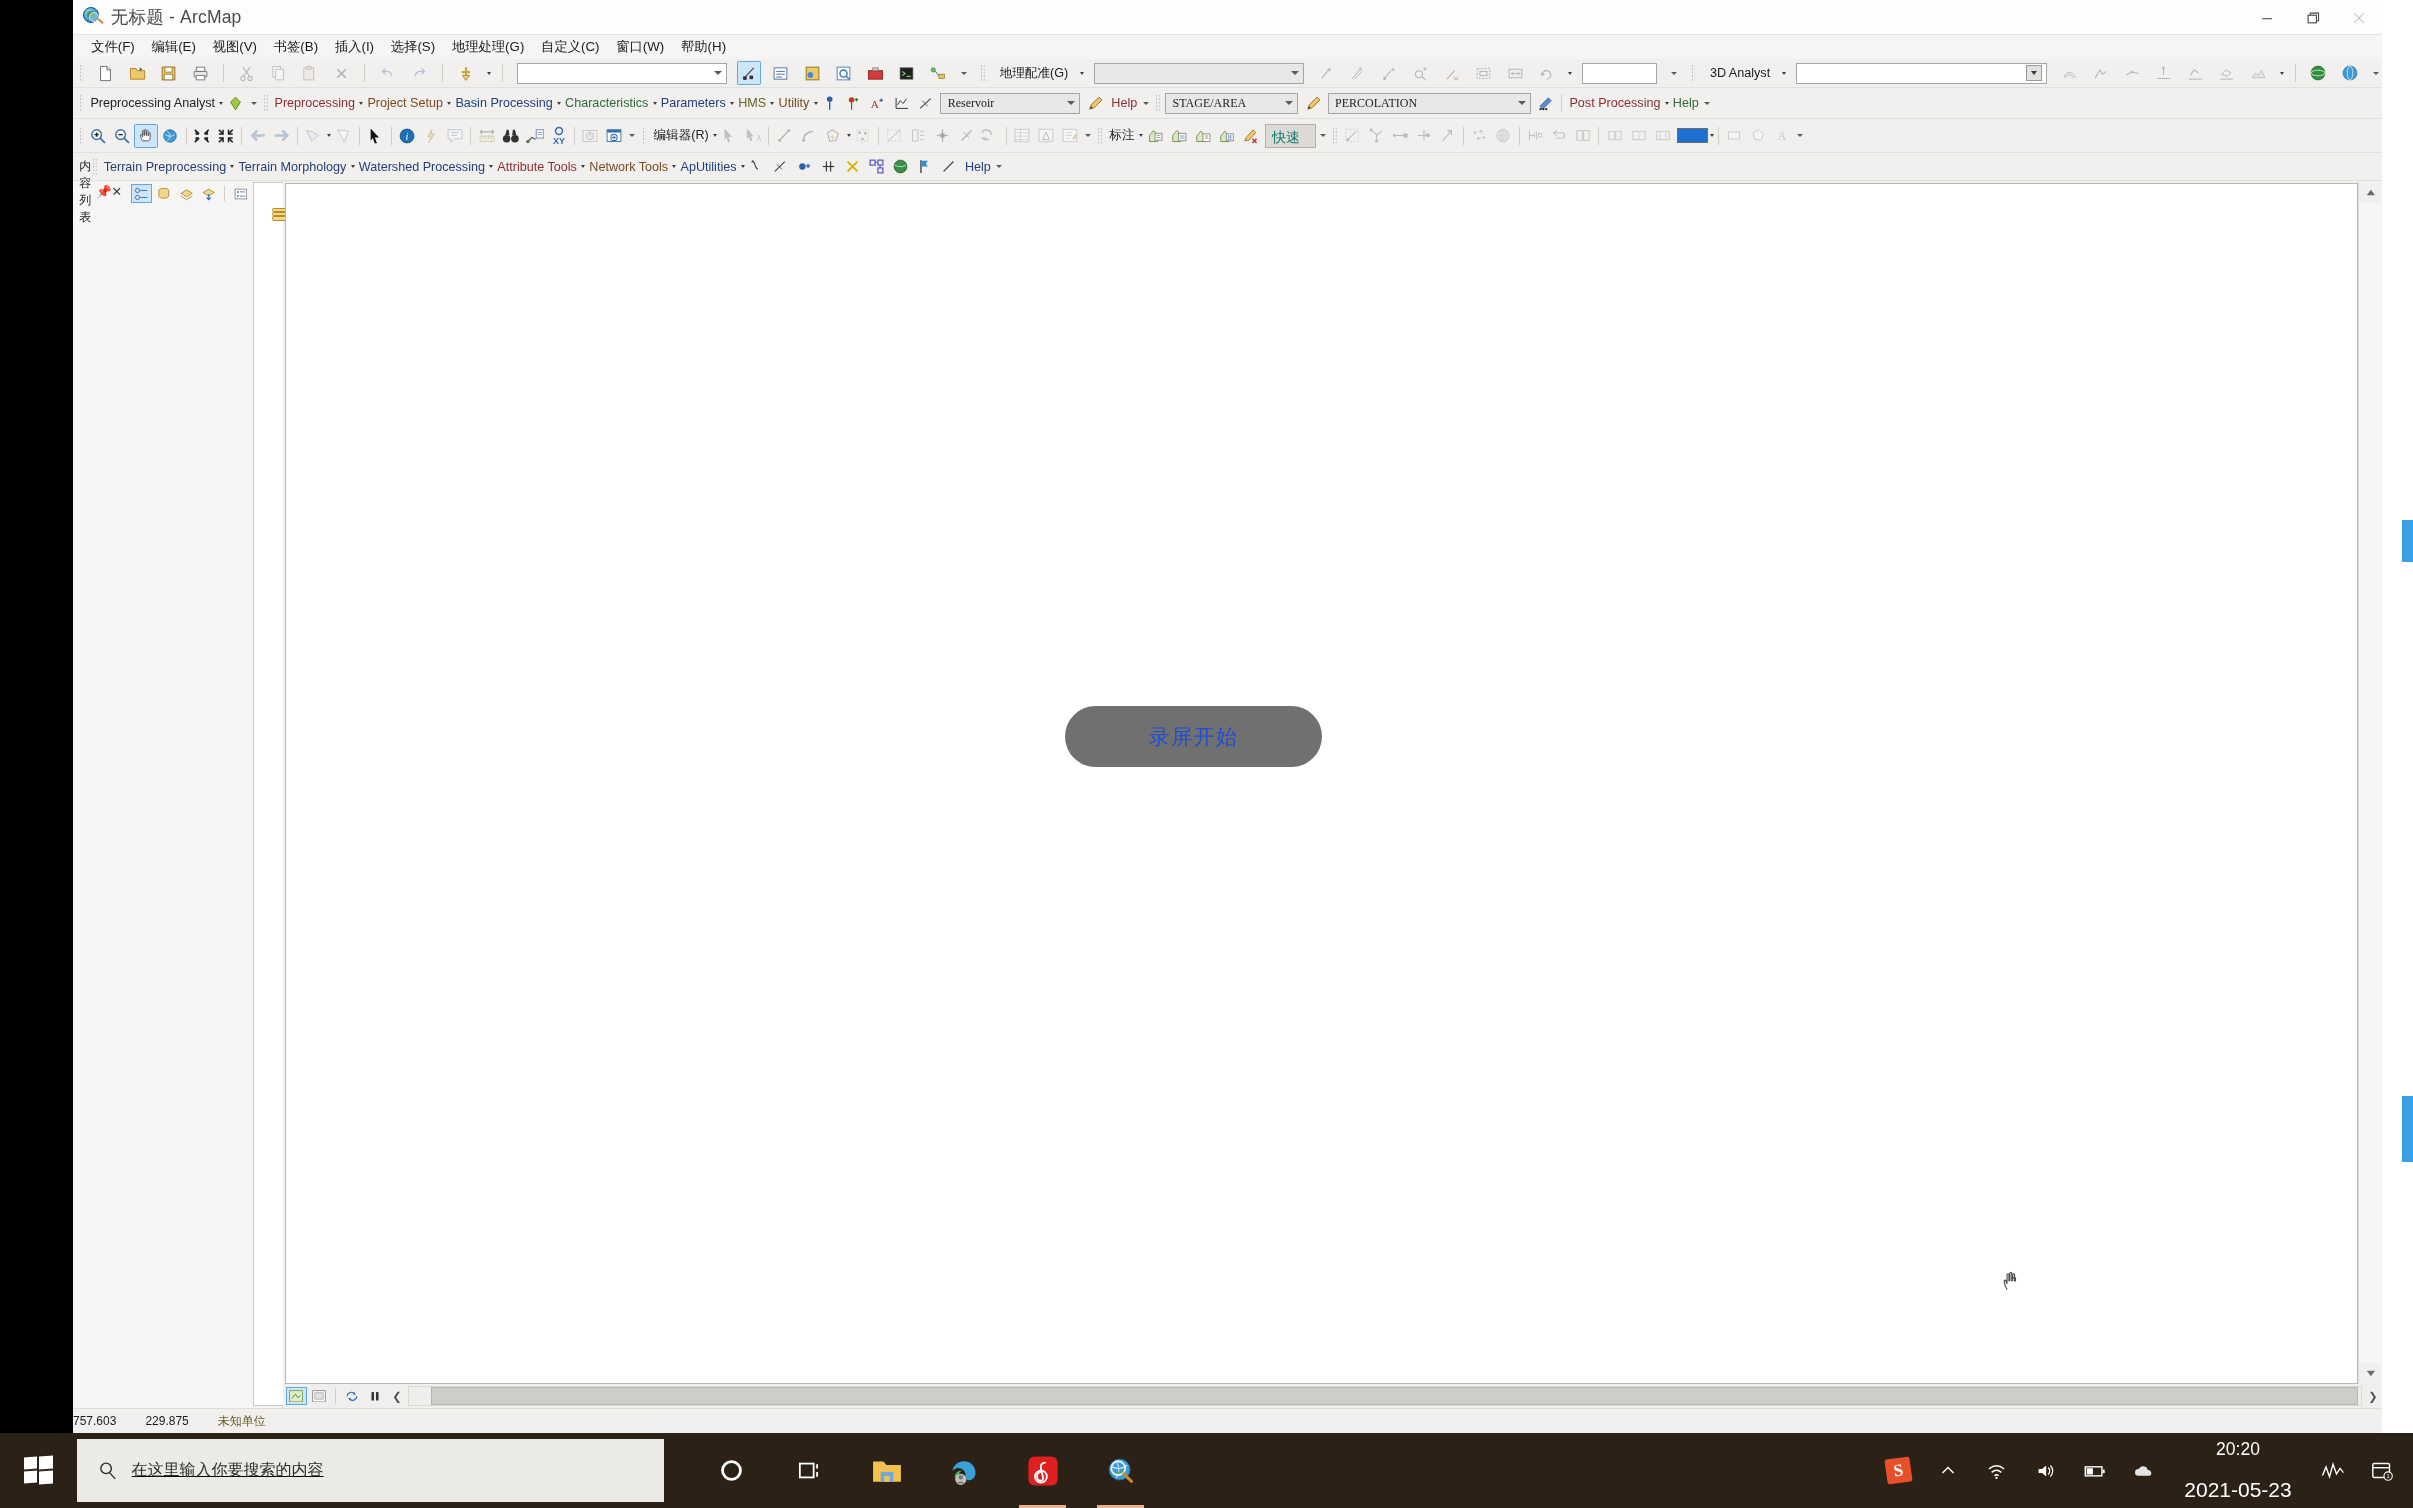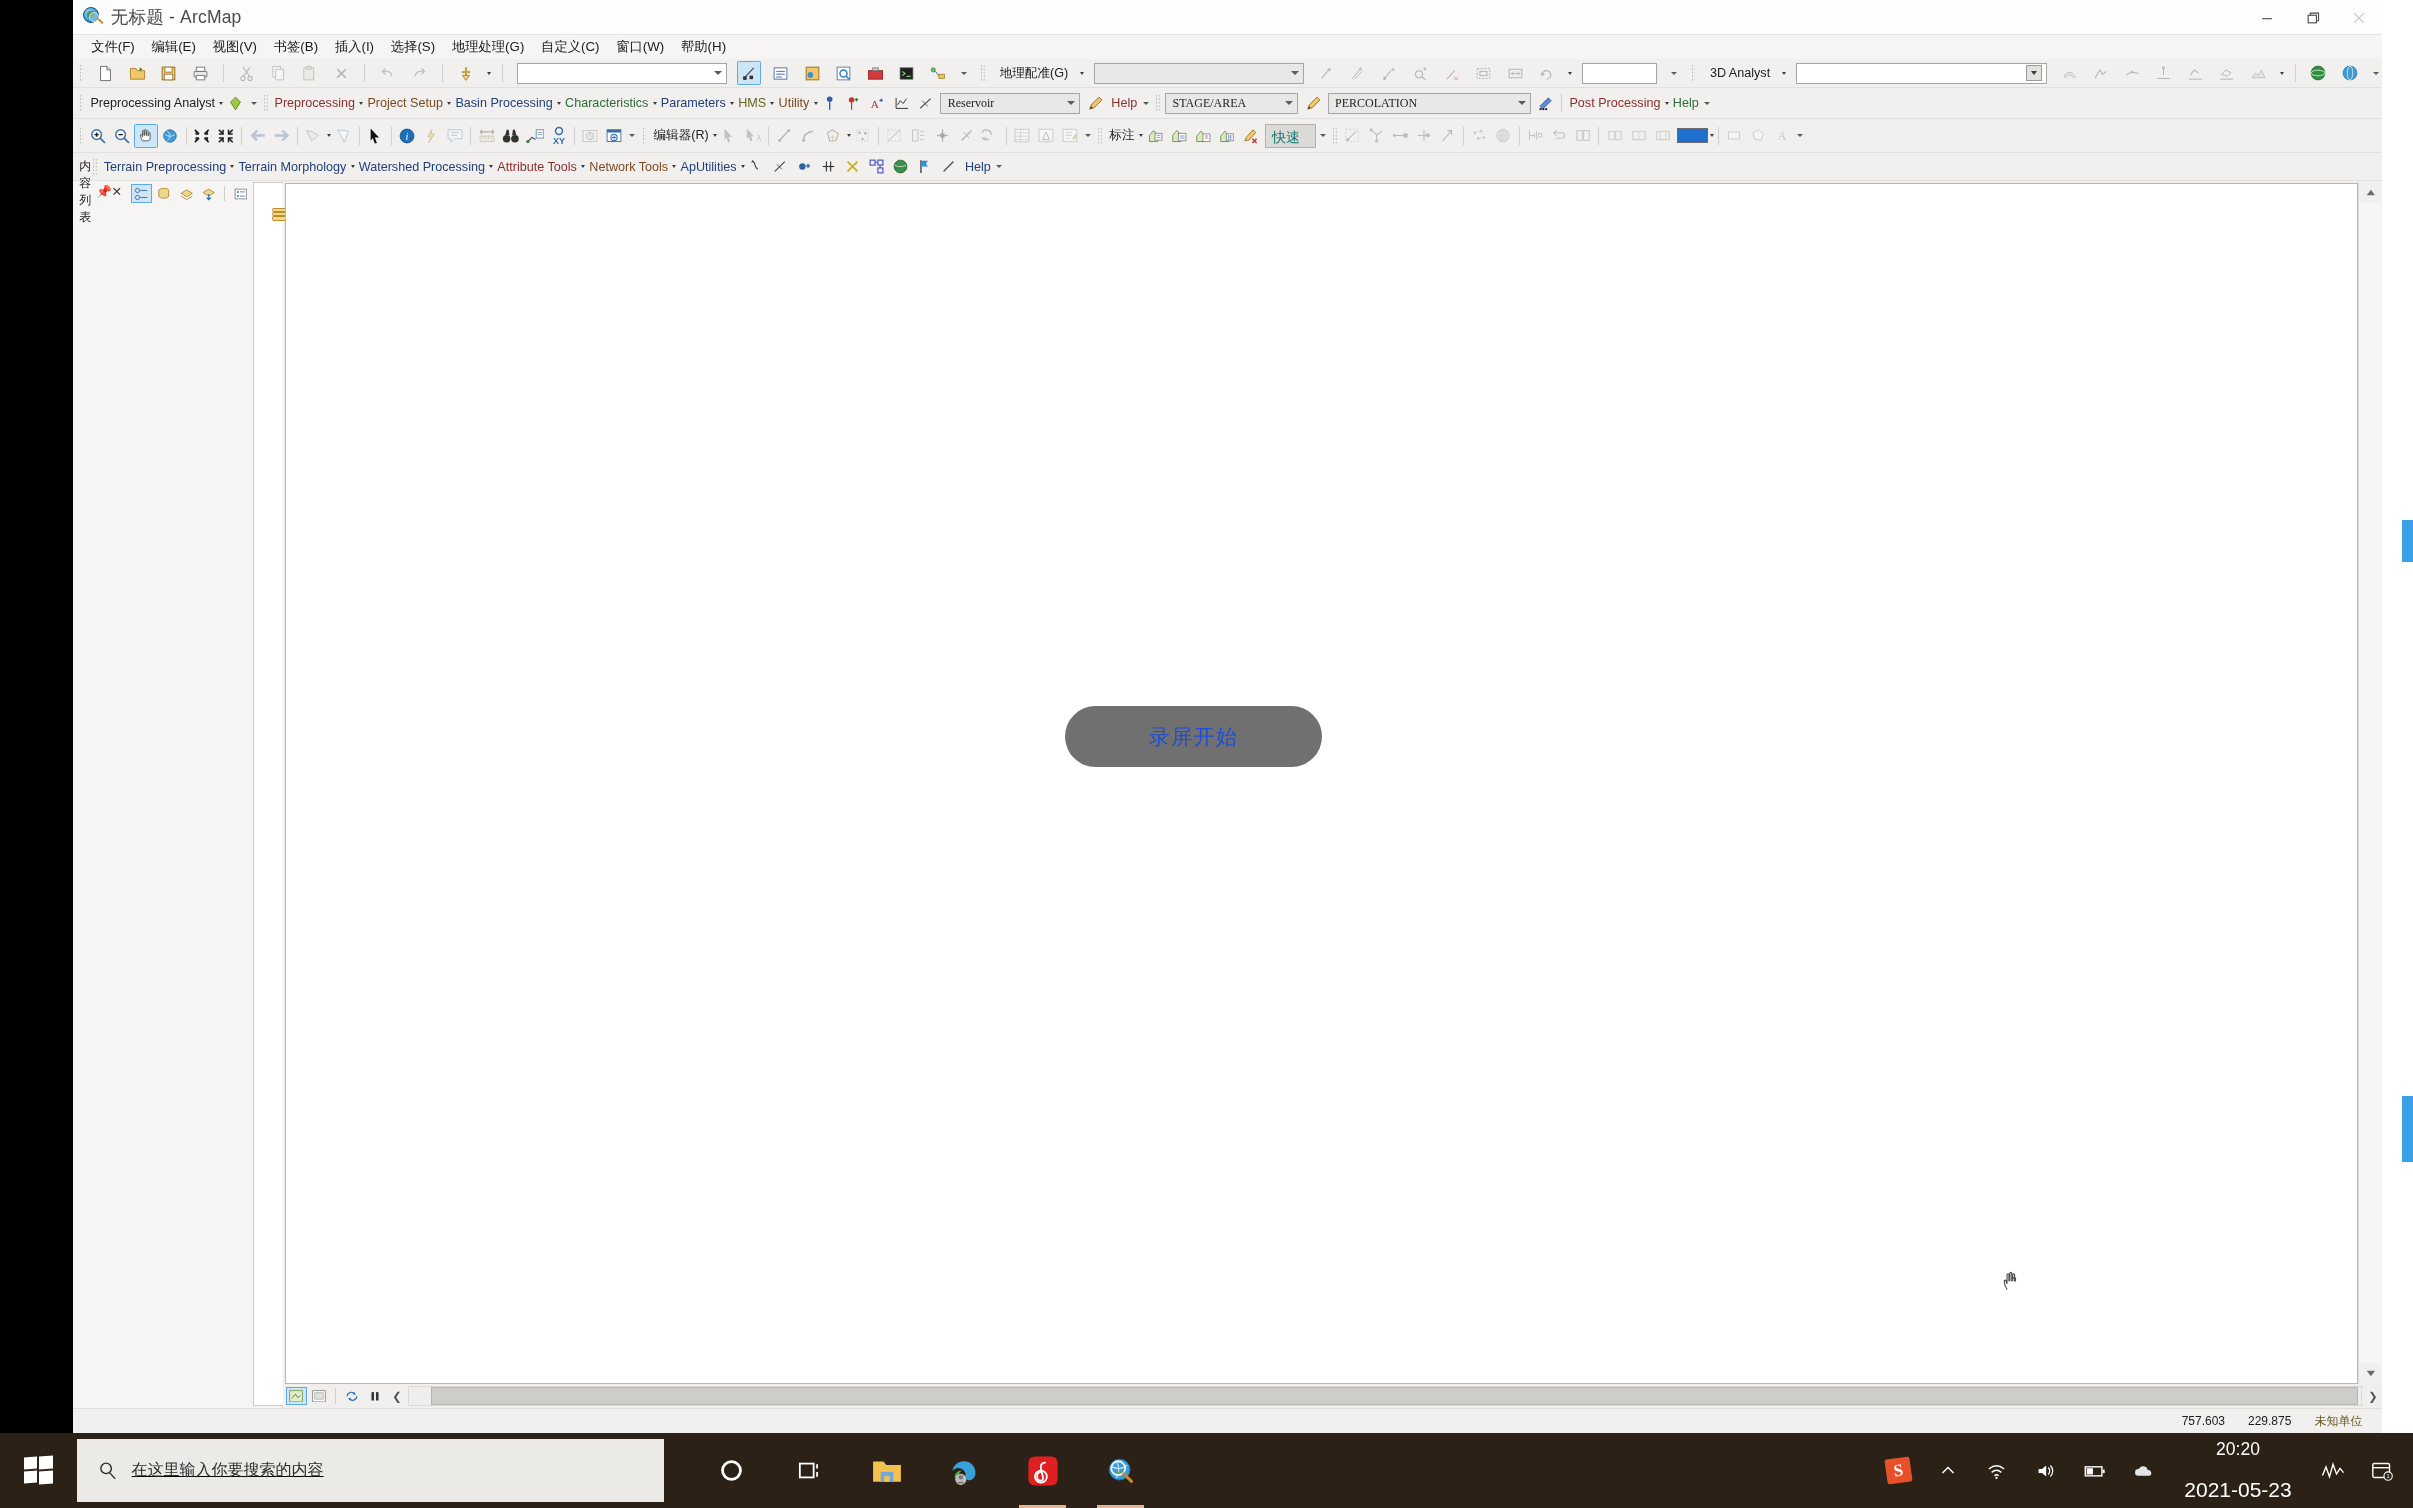--- a/index.html
+++ b/index.html
@@ -269,21 +269,21 @@
     justify-content: flex-end; padding-right: 2.8px;
   }
   .htrack .thumb {
     height: 18px; width: 1927px; background: #cfcdc9; border: 0.7px solid #b6b4b0;
   }
   .hsm-arrow { width: 18px; text-align: center; font-size: 11.2px; color: #555; }
 
   
   .statusbar {
     height: 25px; background: #f1f0ee; display: flex; align-items: center;
-    justify-content: flex-end; padding-right: 19.6px; gap: 23px;
+    padding-right: 19.6px; gap: 29px;
     font-size: 12px; color: #1b1b1b; flex: 0 0 auto;
     border-top: 0.7px solid #e0ded9;
   }
   .statusbar .units { color: #6a5a22; }
 
   
   .right-strip {
     position: absolute; right: 0; top: 0; width: 32px; height: 1433px;
     background: #ffffff;
   }

